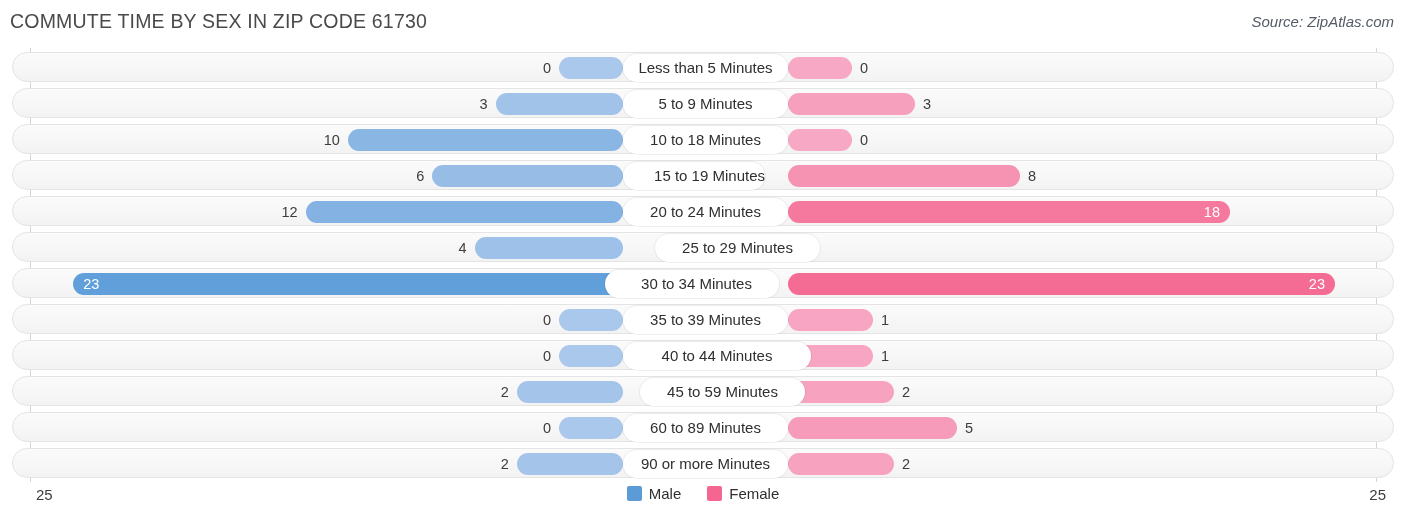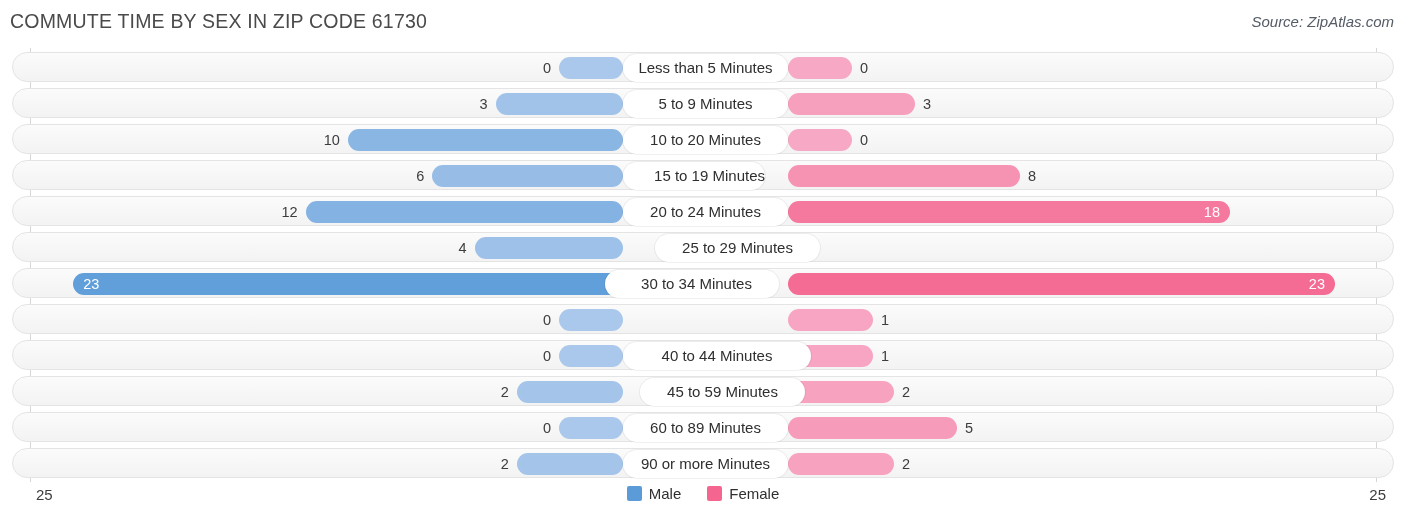--- a/index.html
+++ b/index.html
@@ -105,21 +105,21 @@
       <div class="outer-label male" style="right: 905.36px;">3</div>
       <div class="bar female" style="left: 775px; width: 127px; background: rgb(247, 160, 190);"></div>
       <div class="outer-label female" style="left: 910px;">3</div>
       <div class="center-pill" style="left: 610px; width: 165px;">5 to 9 Minutes</div>
     </div>
     <div class="row" style="top: 76px;">
       <div class="bar male" style="left: 334.8px; width: 275.2px; background: rgb(138, 182, 228);"></div>
       <div class="outer-label male" style="right: 1053.2px;">10</div>
       <div class="bar female" style="left: 775px; width: 64px; background: rgb(247, 168, 196);"></div>
       <div class="outer-label female" style="left: 847px;">0</div>
-      <div class="center-pill" style="left: 610px; width: 165px;">10 to 20 Minutes</div>
+      <div class="center-pill" style="left: 610px; width: 165px;">10 to 18 Minutes</div>
     </div>
     <div class="row" style="top: 112px;">
       <div class="bar male" style="left: 419.28px; width: 190.72px; background: rgb(151, 189, 231);"></div>
       <div class="outer-label male" style="right: 968.72px;">6</div>
       <div class="bar female" style="left: 775px; width: 232px; background: rgb(246, 147, 179);"></div>
       <div class="outer-label female" style="left: 1015px;">8</div>
       <div class="center-pill" style="left: 610px; width: 142px; text-align: right;">15 to 19 Minutes</div>
     </div>
     <div class="row" style="top: 148px;">
       <div class="bar male" style="left: 292.56px; width: 317.44px; background: rgb(132, 178, 226);"></div>
@@ -141,20 +141,21 @@
       <div class="bar female" style="left: 775px; width: 547px; background: rgb(244, 107, 147);">
         <span class="bar-inner-label female">23</span>
       </div>
       <div class="center-pill" style="left: 592px; width: 165px; padding-left: 9px;">30 to 34 Minutes</div>
     </div>
     <div class="row" style="top: 256px;">
       <div class="bar male" style="left: 546px; width: 64px; background: rgb(170, 200, 236);"></div>
       <div class="outer-label male" style="right: 842px;">0</div>
       <div class="bar female" style="left: 775px; width: 85px; background: rgb(247, 165, 194);"></div>
       <div class="outer-label female" style="left: 868px;">1</div>
+      <div class="center-pill" style="left: 610px; width: 165px;">35 to 39 Minutes</div>
     </div>
     <div class="row" style="top: 292px;">
       <div class="bar male" style="left: 546px; width: 64px; background: rgb(170, 200, 236);"></div>
       <div class="outer-label male" style="right: 842px;">0</div>
       <div class="bar female" style="left: 775px; width: 85px; background: rgb(247, 165, 194);"></div>
       <div class="outer-label female" style="left: 868px;">1</div>
       <div class="center-pill" style="left: 610px; width: 188px;">40 to 44 Minutes</div>
     </div>
     <div class="row" style="top: 328px;">
       <div class="bar male" style="left: 503.76px; width: 106.24px; background: rgb(164, 196, 234);"></div>

